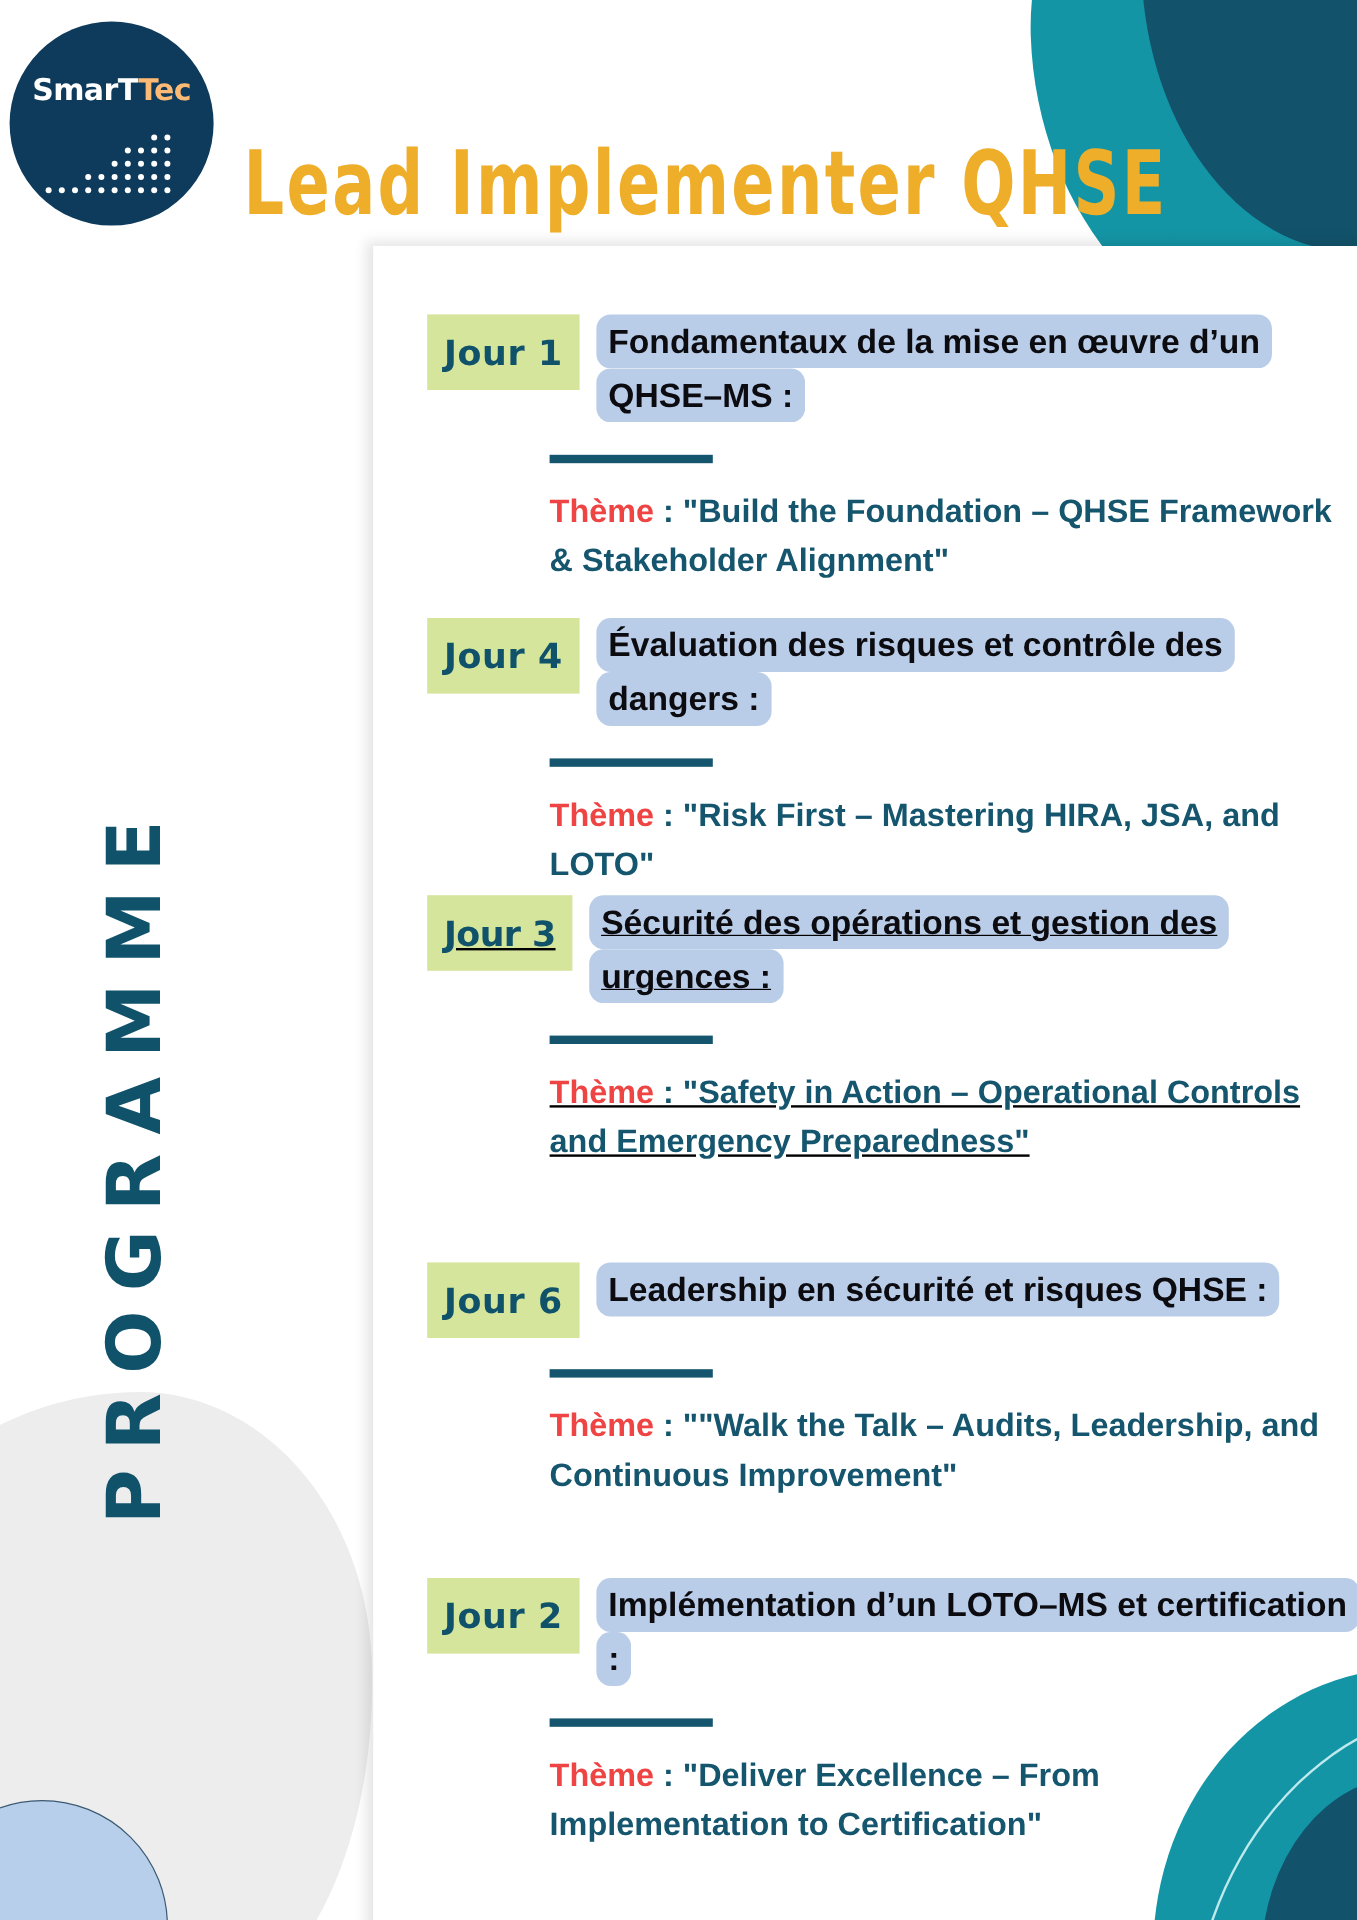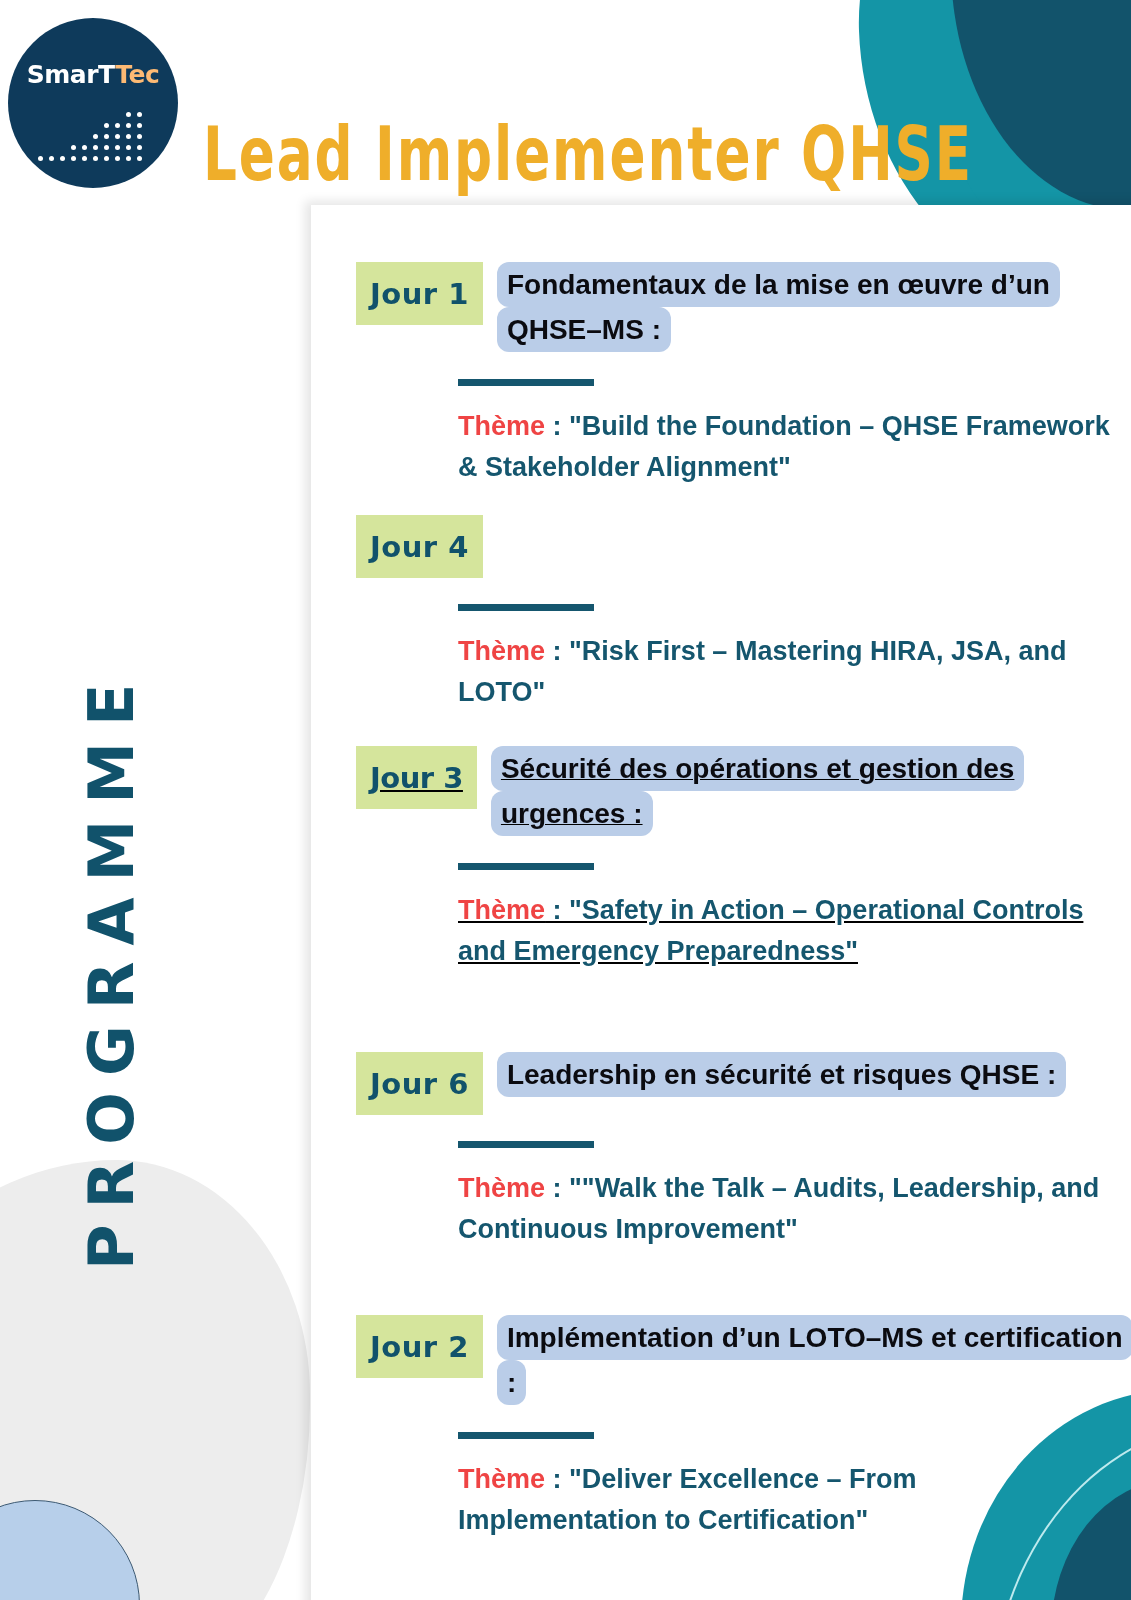--- a/index.html
+++ b/index.html
@@ -308,20 +308,23 @@
           <span class="day-title">Fondamentaux de la mise en œuvre d’un QHSE–MS :</span>
         </div>
       </div>
       <div class="day-rule"></div>
       <div class="day-theme"><span class="theme-label">Thème</span><span> : "Build the Foundation – QHSE Framework &amp; Stakeholder Alignment"</span></div>
     </div>
 
     <div class="day" id="day-2">
       <div class="day-head">
         <div class="day-tag">Jour 4</div>
+        <div class="day-title-wrap">
+          <span class="day-title">Évaluation des risques et contrôle des dangers :</span>
+        </div>
       </div>
       <div class="day-rule"></div>
       <div class="day-theme"><span class="theme-label">Thème</span><span> : "Risk First – Mastering HIRA, JSA, and LOTO"</span></div>
     </div>
 
     <div class="day" id="day-3">
       <div class="day-head">
         <div class="day-tag">Jour 3</div>
         <div class="day-title-wrap">
           <span class="day-title">Sécurité des opérations et gestion des urgences :</span>

